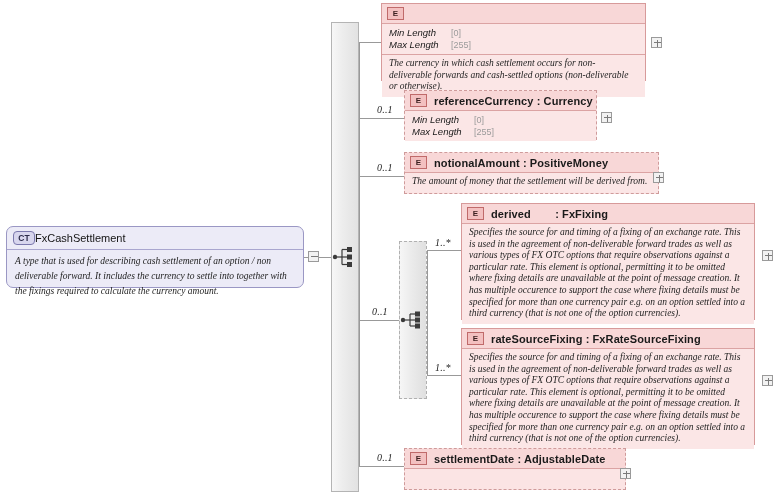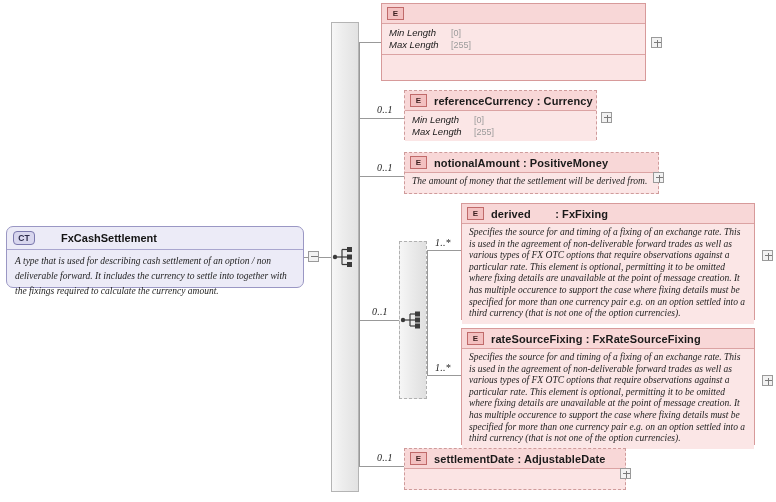--- a/index.html
+++ b/index.html
@@ -74,28 +74,28 @@
      font-family:"Liberation Serif","DejaVu Serif",serif;
   }
   .divline{height:0;border-top:1px solid #dba3a3;margin:0;}
 
   
   .ctbox{
     position:absolute;box-sizing:border-box;
     background:#ecebf7;border:1px solid #9a97c4;border-radius:7px;
     box-shadow:0 0 0 0 rgba(0,0,0,0);
   }
-  .ctbox .cthdr{display:flex;align-items:center;gap:26px;padding:4px 6px 4px 6px;}
+  .ctbox .cthdr{display:flex;align-items:center;gap:0;padding:4px 6px 4px 6px;}
   .badge-ct{
     width:22px;height:14px;box-sizing:border-box;border:1px solid #7b78ad;
     border-radius:4px;background:#d8d6ee;color:#2b2a49;
     font-size:8.5px;line-height:12px;text-align:center;font-weight:bold;
     font-family:"Liberation Sans",sans-serif;
   }
-  .ctname{font-size:11px;font-weight:bold;color:#141414;font-family:"Liberation Sans",sans-serif;}
+  .ctname{font-size:11px;font-weight:normal;color:#141414;font-family:"Liberation Sans",sans-serif;}
   .ctdiv{height:0;border-top:1px solid #a9a6cf;}
   .ctannot{padding:4px 8px 5px 8px;font-style:italic;font-size:9.5px;line-height:15px;
            color:#1d1d1d;font-family:"Liberation Serif","DejaVu Serif",serif;}
 </style>
 </head>
 <body>
 
 <div class="canvas">
 
   <div class="ctbox abs" style="left:6px;top:226px;width:298px;height:62px;">
@@ -177,20 +177,21 @@
       <div class="facet-row">
         <span class="facet-label">Min Length</span>
         <span class="facet-val">[0]</span>
       </div>
       <div class="facet-row">
         <span class="facet-label">Max Length</span>
         <span class="facet-val">[255]</span>
       </div>
     </div>
     <div class="divline"></div>
+    <div class="annot">The currency in which cash settlement occurs for non-deliverable forwards and cash-settled options (non-deliverable or otherwise).</div>
   </div>
   <div class="pm plus" style="left:651px;top:37px;"></div>
 
   <div class="ebox dashed" style="left:404px;top:90px;width:193px;height:50px;">
     <div class="hdr">
       <div class="badge-e">E</div>
       <div class="ename">
         <span>referenceCurrency</span>
         <span class="sep">:</span>
         <span>Currency</span>

